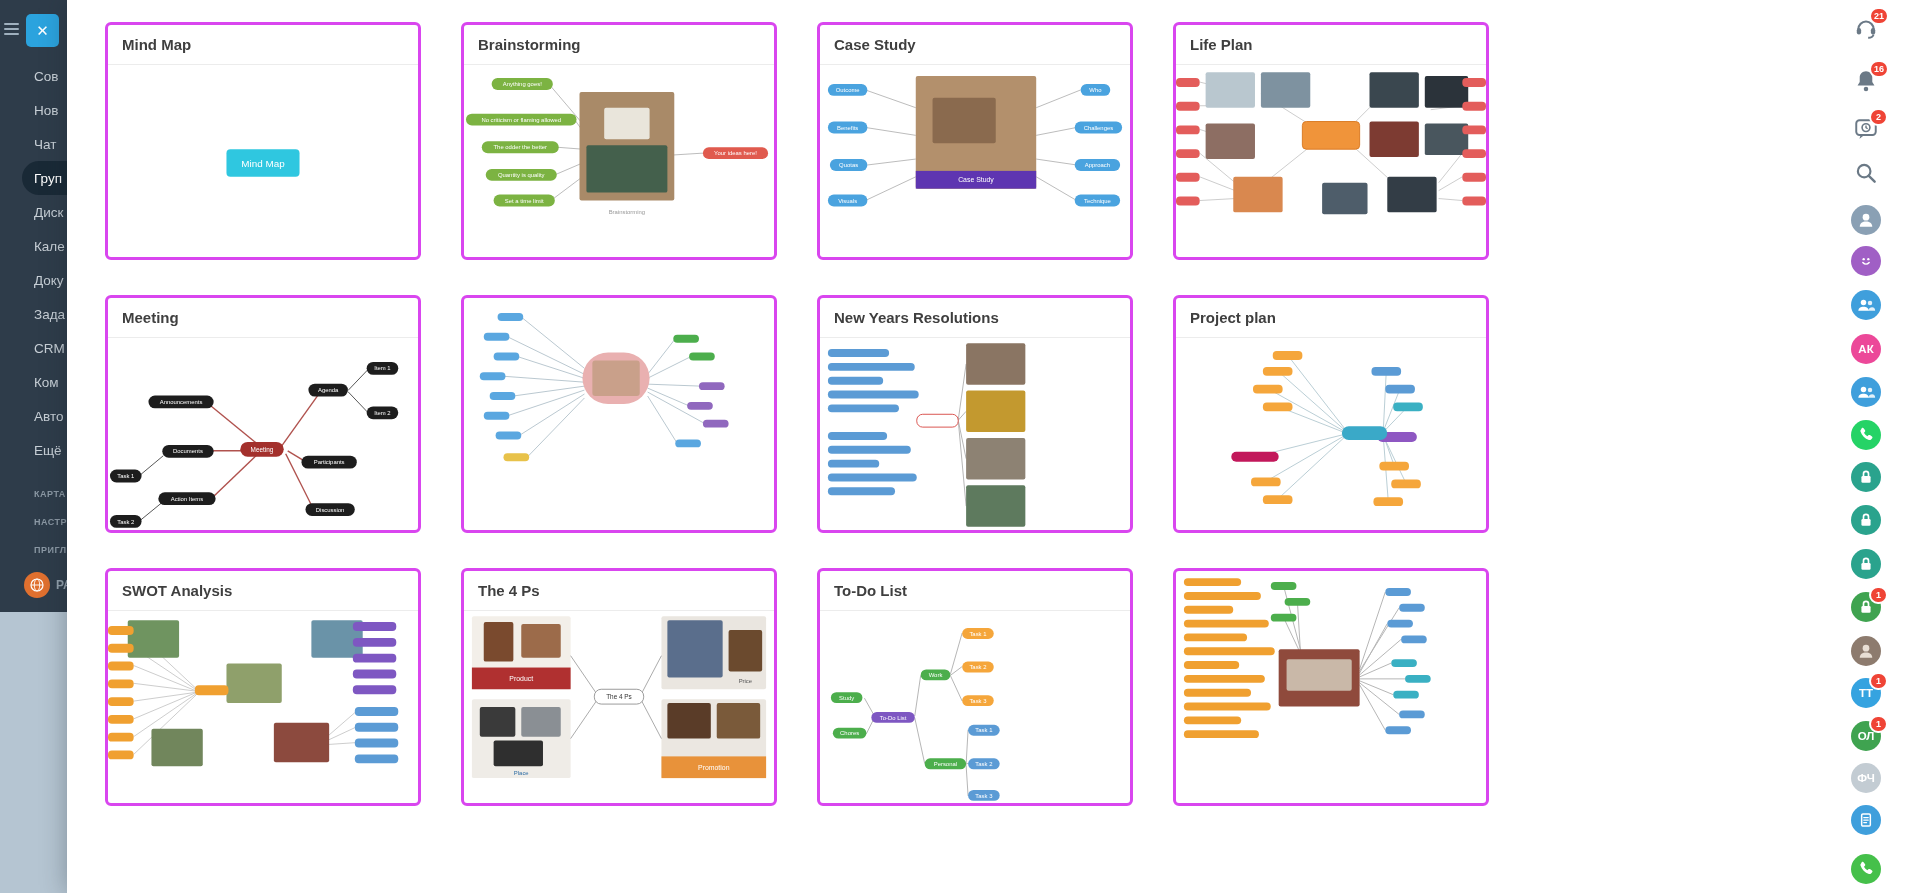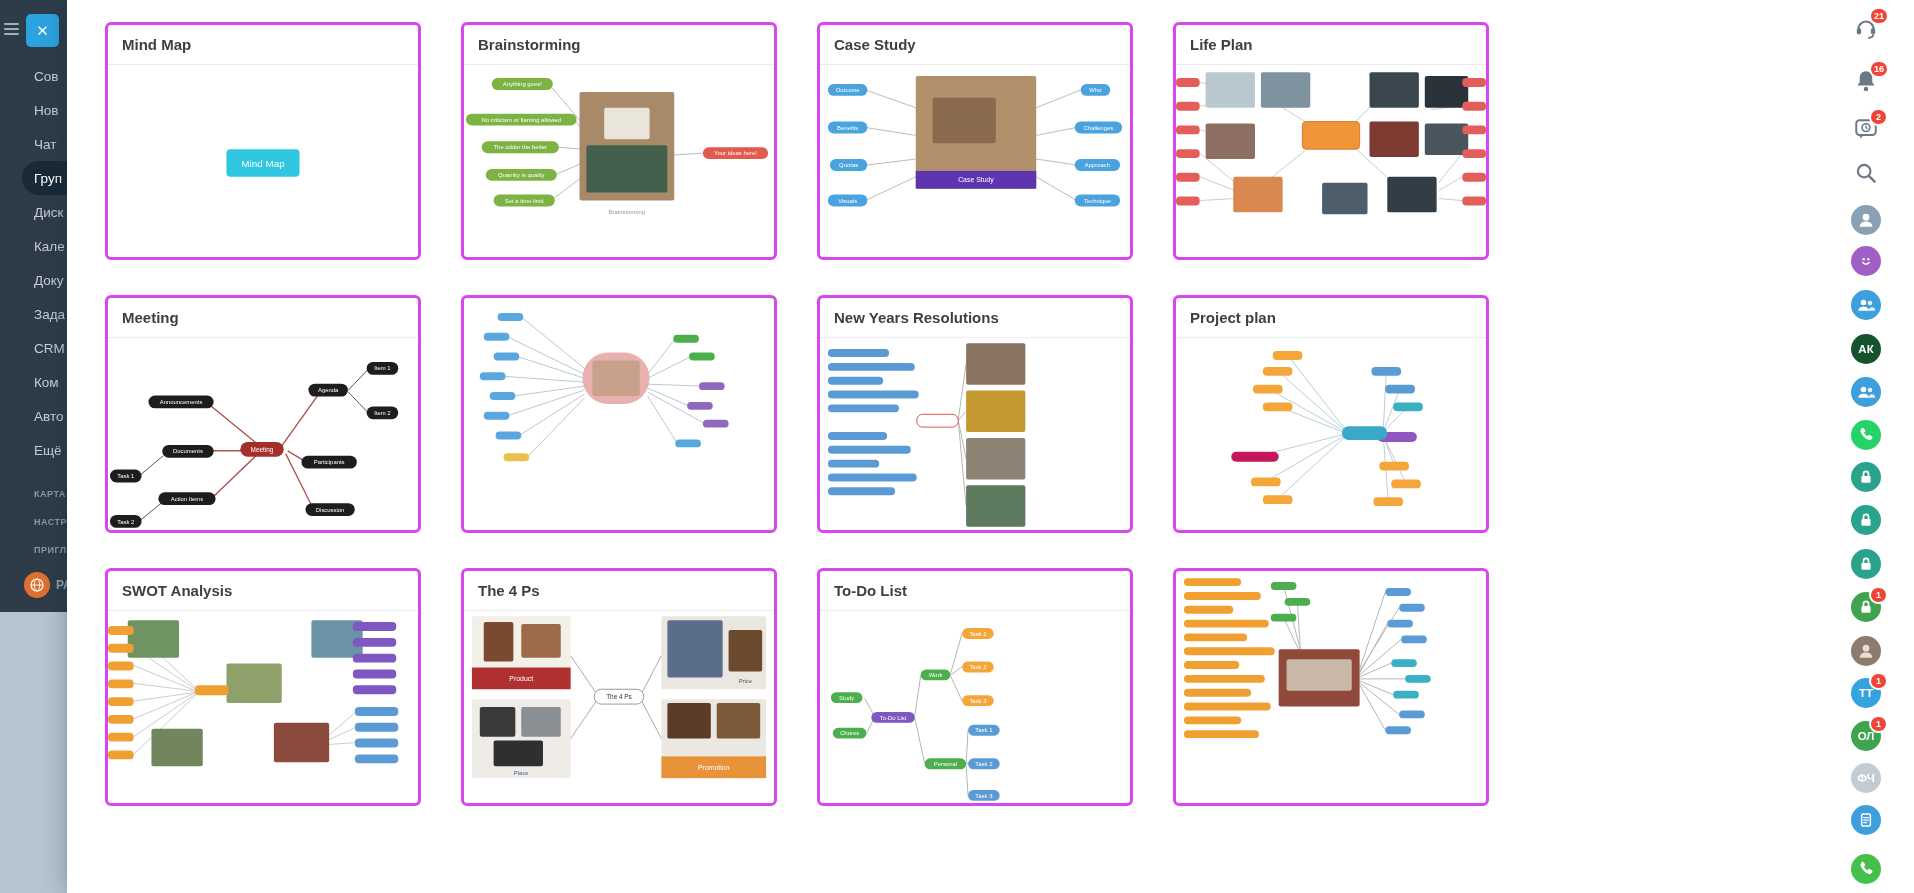--- a/index.html
+++ b/index.html
@@ -603,21 +603,21 @@
         </svg>
       </div>
       <div class="rail-icon" style="top: 290px; background: rgb(63, 159, 220);">
         <svg width="20" height="20" viewBox="0 0 24 24">
           <circle cx="9" cy="9" r="3.3" fill="#ffffff"></circle>
           <path d="M2.8 19c0-3.4 2.8-5 6.2-5s6.2 1.6 6.2 5z" fill="#ffffff"></path>
           <circle cx="16.8" cy="9.6" r="2.7" fill="#ffffff" opacity=".85"></circle>
           <path d="M14.6 19c.4-2.8 2.3-4.3 4.8-4.3 1.9 0 3.6 1.3 3.6 4.3z" fill="#ffffff" opacity=".85"></path>
         </svg>
       </div>
-      <div class="rail-icon" style="top: 334px; background: #14532d;">
+      <div class="rail-icon" style="top: 334px; background: #ec4899;">
         <span class="initials" style="color: rgb(255, 255, 255);">АК</span>
       </div>
       <div class="rail-icon" style="top: 377px; background: rgb(63, 159, 220);">
         <svg width="20" height="20" viewBox="0 0 24 24">
           <circle cx="9" cy="9" r="3.3" fill="#ffffff"></circle>
           <path d="M2.8 19c0-3.4 2.8-5 6.2-5s6.2 1.6 6.2 5z" fill="#ffffff"></path>
           <circle cx="16.8" cy="9.6" r="2.7" fill="#ffffff" opacity=".85"></circle>
           <path d="M14.6 19c.4-2.8 2.3-4.3 4.8-4.3 1.9 0 3.6 1.3 3.6 4.3z" fill="#ffffff" opacity=".85"></path>
         </svg>
       </div>

